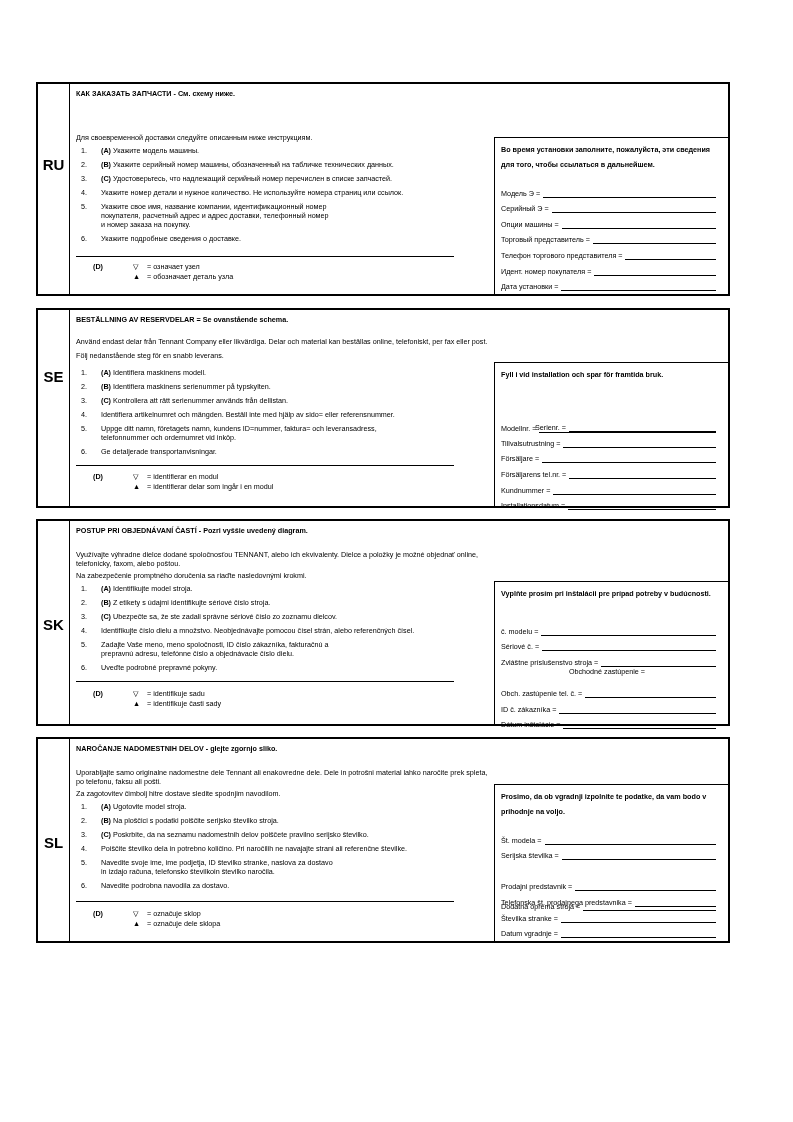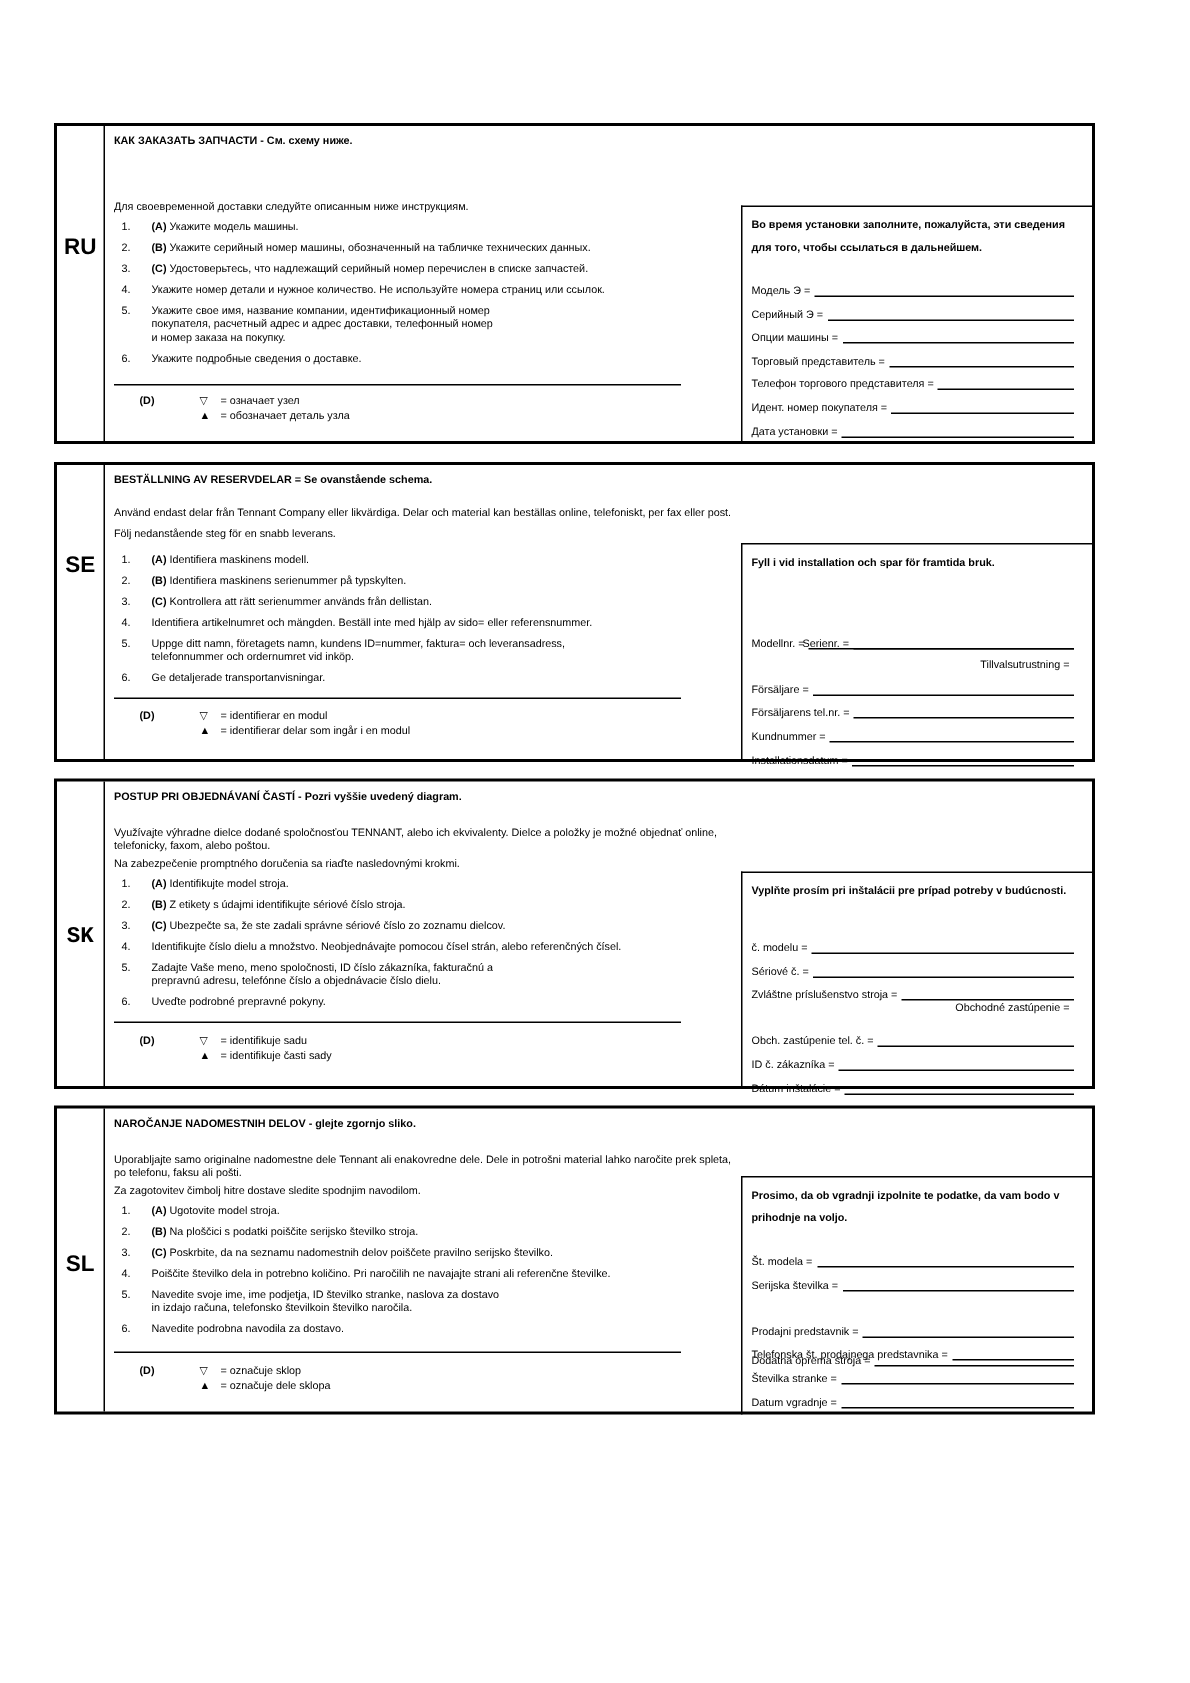--- a/index.html
+++ b/index.html
@@ -16,21 +16,21 @@
   .step { position: relative; padding-left: 20px; margin-bottom: 5px; white-space: pre-line; }
   .step-num { position: absolute; left: 0; top: 0; }
   .step b { font-weight: bold; }
   .legend-rule { position: absolute; left: 0; width: 378px; border-top: 1px solid #000; }
   .legend { position: absolute; left: 17px; font-size: 7.2px; }
   .legend-d { position: absolute; left: 0; top: 0; font-weight: bold; }
   .legend-row { position: absolute; left: 40px; white-space: nowrap; }
   .legend-row .sym { display: inline-block; width: 14px; text-align: left; }
   .info-box { position: absolute; left: 418px; right: -2px; bottom: -2px; border: 1px solid #000; border-right: 0; border-bottom: 0; box-sizing: border-box; }
   .info-title { position: absolute; left: 6px; top: 4px; right: 6px; font-weight: bold; font-size: 7.2px; line-height: 15px; }
-  .field { position: absolute; left: 6px; right: 14px; height: 10px; display: flex; align-items: flex-end; font-size: 7.2px; }
+  .field { position: absolute; left: 6px; right: 14px; height: 10px; display: flex; align-items: center; font-size: 7.2px; }
   .field-label { white-space: nowrap; padding-right: 3px; }
   .field-line { flex: 1; border-bottom: 1px solid #000; height: 8px; }
 </style>
 </head>
 <body>
 
 <div id="doc">
     <div class="section" style="top: 82px; height: 214px;">
     <div class="lang-col">
       <div class="lang-code" style="top: 72px;">RU</div>
@@ -113,21 +113,21 @@
       <div class="info-box" style="top: 52px;">
         <div class="info-title">Fyll i vid installation och spar för framtida bruk.</div>
       <div class="field" style="top: 44px; margin-top: 16px;">
             <span class="field-label">Modellnr. =</span>
             <span class="field-line"></span>
           </div>
           <div class="field" style="top: 59.6px; margin-left: 34px;">
             <span class="field-label">Serienr. =</span>
             <span class="field-line"></span>
           </div>
-          <div class="field" style="top: 75.2px; flex-direction: column;">
+          <div class="field" style="top: 75.2px;">
             <span class="field-label">Tillvalsutrustning =</span>
             <span class="field-line"></span>
           </div>
           <div class="field" style="top: 90.8px;">
             <span class="field-label">Försäljare =</span>
             <span class="field-line"></span>
           </div>
           <div class="field" style="top: 106.4px;">
             <span class="field-label">Försäljarens tel.nr. =</span>
             <span class="field-line"></span>
@@ -138,21 +138,21 @@
           </div>
           <div class="field" style="top: 137.6px;">
             <span class="field-label">Installationsdatum =</span>
             <span class="field-line"></span>
           </div>
         </div>
     </div>
   </div>
     <div class="section" style="top: 519px; height: 207px;">
     <div class="lang-col">
-      <div class="lang-code" style="top: 95px; font-family: Liberation Mono, monospace;">SK</div>
+      <div class="lang-code" style="top: 95px;">SK</div>
     </div>
     <div class="content">
       <div class="title"><span>POSTUP PRI OBJEDNÁVANÍ ČASTÍ</span><span class="sub"> - Pozri vyššie uvedený diagram.</span></div>
       <div class="intro" style="top: 29px;">Využívajte výhradne dielce dodané spoločnosťou TENNANT, alebo ich ekvivalenty. Dielce a položky je možné objednať online,
 telefonicky, faxom, alebo poštou.</div>
       <div class="intro2" style="top: 50px;">Na zabezpečenie promptného doručenia sa riaďte nasledovnými krokmi.</div>
       <ol class="steps" style="top: 63px;">
           <li class="step"><span class="step-num">1.</span><b>(A)</b><span> Identifikujte model stroja.</span></li>
           <li class="step"><span class="step-num">2.</span><b>(B)</b><span> Z etikety s údajmi identifikujte sériové číslo stroja.</span></li>
           <li class="step"><span class="step-num">3.</span><b>(C)</b><span> Ubezpečte sa, že ste zadali správne sériové číslo zo zoznamu dielcov.</span></li>

